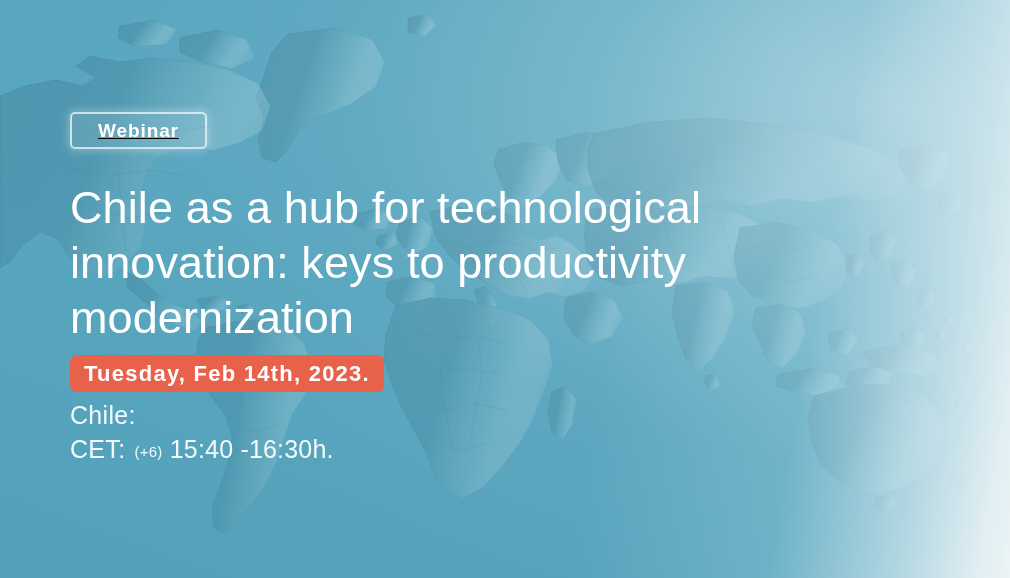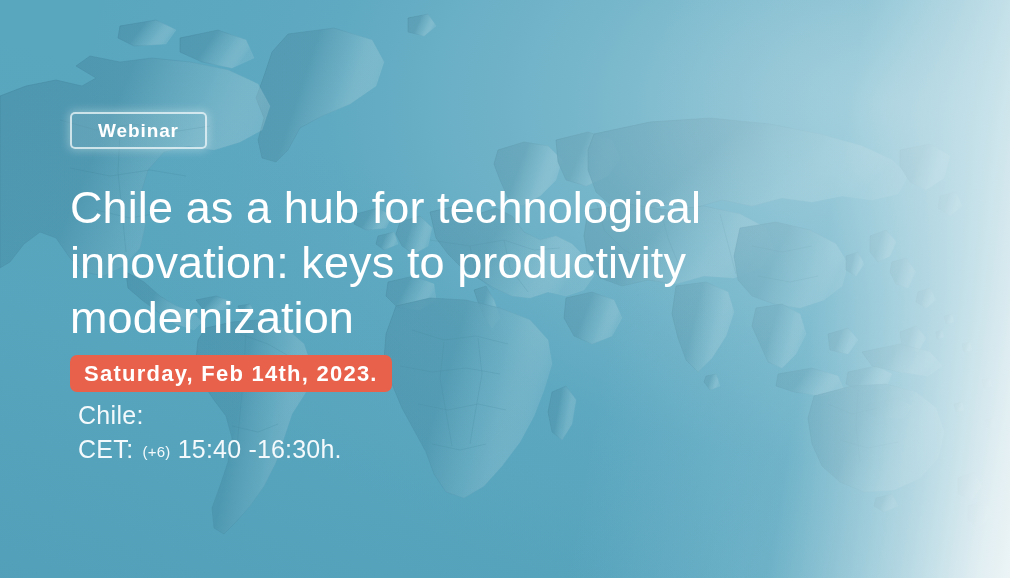--- a/index.html
+++ b/index.html
@@ -84,20 +84,21 @@
     top: 112px;
     box-sizing: border-box;
     height: 37px;
     padding: 0 26px;
     display: flex;
     align-items: center;
     border: 2px solid rgba(236,246,249,0.78);
     border-radius: 5px;
     background: rgba(255,255,255,0.10);
     box-shadow: 0 0 9px 2px rgba(235,246,250,0.32);
+    text-decoration: underline;
   }
   .badge-webinar .label {
     color: #FFFFFF;
     font-size: 19px;
     font-weight: 700;
     letter-spacing: 0.9px;
     line-height: 1;
     white-space: nowrap;
   }
 
@@ -138,21 +139,20 @@
 
   .times {
     position: absolute;
     left: 0;
     top: 398px;
     color: #F4FAFC;
     font-size: 25px;
     font-weight: 400;
     line-height: 34px;
     letter-spacing: 0.3px;
-    margin-left: 8px;
   }
   .time-row {
     display: flex;
     align-items: baseline;
     white-space: nowrap;
   }
   .time-zone { margin-right: 9px; }
   .time-offset {
     font-size: 15px;
     margin-right: 7px;
@@ -324,21 +324,21 @@
 
     <div class="badge-webinar">
       <span class="label">Webinar</span>
     </div>
 
     <h1 class="headline">Chile as a hub for technological
 innovation: keys to productivity
 modernization</h1>
 
     <div class="badge-date">
-      <span class="label">Saturday, Feb 14th, 2023.</span>
+      <span class="label">Tuesday, Feb 14th, 2023.</span>
     </div>
 
     <div class="times">
       <div class="time-row">
         <span class="time-zone">Chile:</span>
       </div>
       <div class="time-row">
         <span class="time-zone">CET:</span>
         <span class="time-offset">(+6)</span>
         <span class="time-range">15:40 -16:30h.</span>

